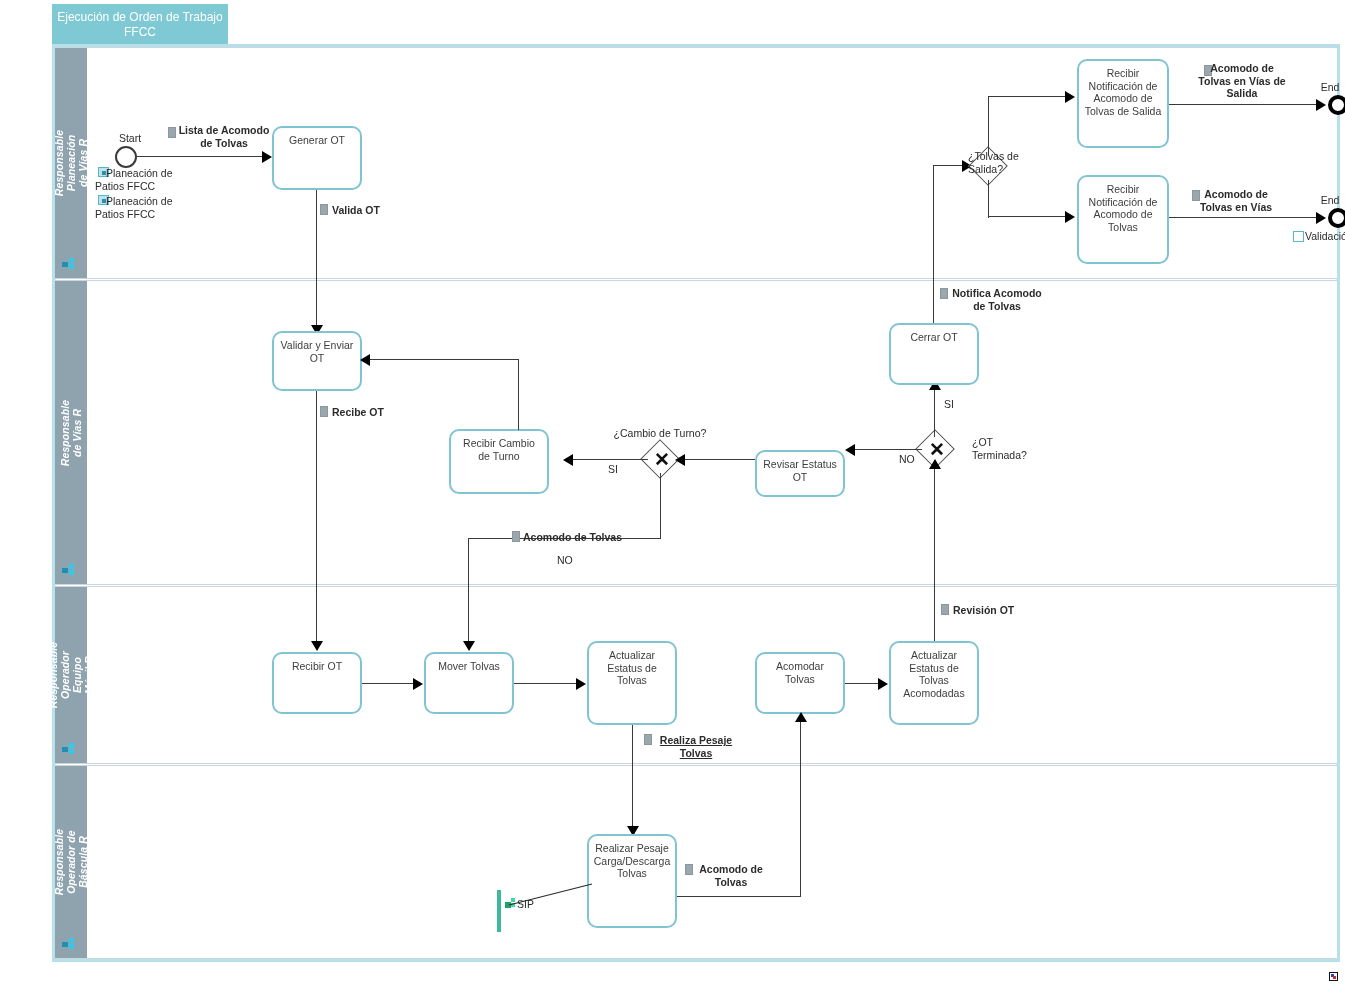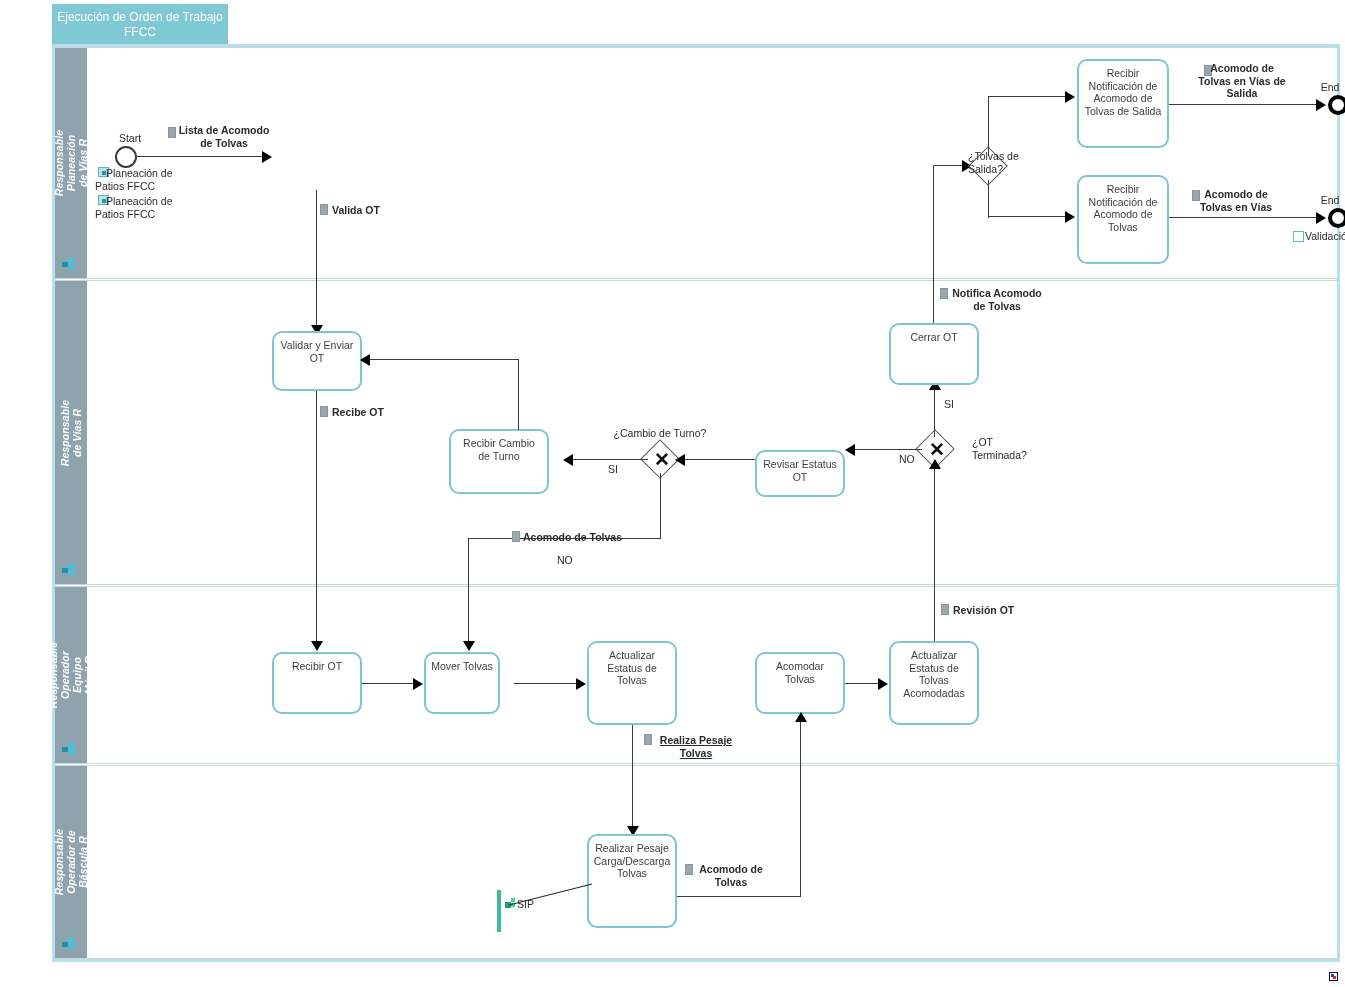--- a/index.html
+++ b/index.html
@@ -278,20 +278,21 @@
   <div class="part-icon" style="left:54px; top:195px;"></div>
   <div class="lbl" style="left:51px; top:195px; width:86px; text-indent:11px;">Planeación de
 Patios FFCC</div>
 
   <div class="ln h" style="left:93px; top:156px; width:127px;"></div>
   <div class="arrow right" style="left:218px; top:151px;"></div>
   <div class="msg-icon" style="left:124px; top:127px;"></div>
   <div class="lbl b c" style="left:132px; top:124px; width:96px;">Lista de Acomodo
 de Tolvas</div>
 
+  <div class="task" style="left:228px; top:126px; width:90px; height:64px;">Generar OT</div>
 
   <div class="ln v" style="left:272px; top:190px; height:141px;"></div>
   <div class="arrow down" style="left:267px; top:325px;"></div>
   <div class="msg-icon" style="left:276px; top:204px;"></div>
   <div class="lbl b" style="left:288px; top:204px; width:80px;">Valida OT</div>
 
   <div class="ln v" style="left:889px; top:165px; height:158px;"></div>
   <div class="ln h" style="left:889px; top:165px; width:32px;"></div>
   <div class="arrow right" style="left:918px; top:160px;"></div>
 
@@ -390,21 +391,21 @@
   <div class="msg-icon" style="left:896px; top:288px;"></div>
   <div class="lbl b c" style="left:900px; top:287px; width:106px;">Notifica Acomodo
 de Tolvas</div>
 
   <div class="ln v" style="left:890px; top:463px; height:184px;"></div>
   <div class="arrow up" style="left:885px; top:459px;"></div>
   <div class="msg-icon" style="left:897px; top:604px;"></div>
   <div class="lbl b" style="left:909px; top:604px; width:80px;">Revisión OT</div>
 
   <div class="task" style="left:228px; top:652px; width:90px; height:62px;">Recibir OT</div>
-  <div class="task" style="left:380px; top:652px; width:76px; height:62px;">Mover Tolvas</div>
+  <div class="task" style="left:380px; top:652px; width:90px; height:62px;">Mover Tolvas</div>
   <div class="task" style="left:543px; top:641px; width:90px; height:84px;">Actualizar
 Estatus de
 Tolvas</div>
   <div class="task" style="left:711px; top:652px; width:90px; height:62px;">Acomodar
 Tolvas</div>
   <div class="task" style="left:845px; top:641px; width:90px; height:84px;">Actualizar
 Estatus de
 Tolvas
 Acomodadas</div>
 

